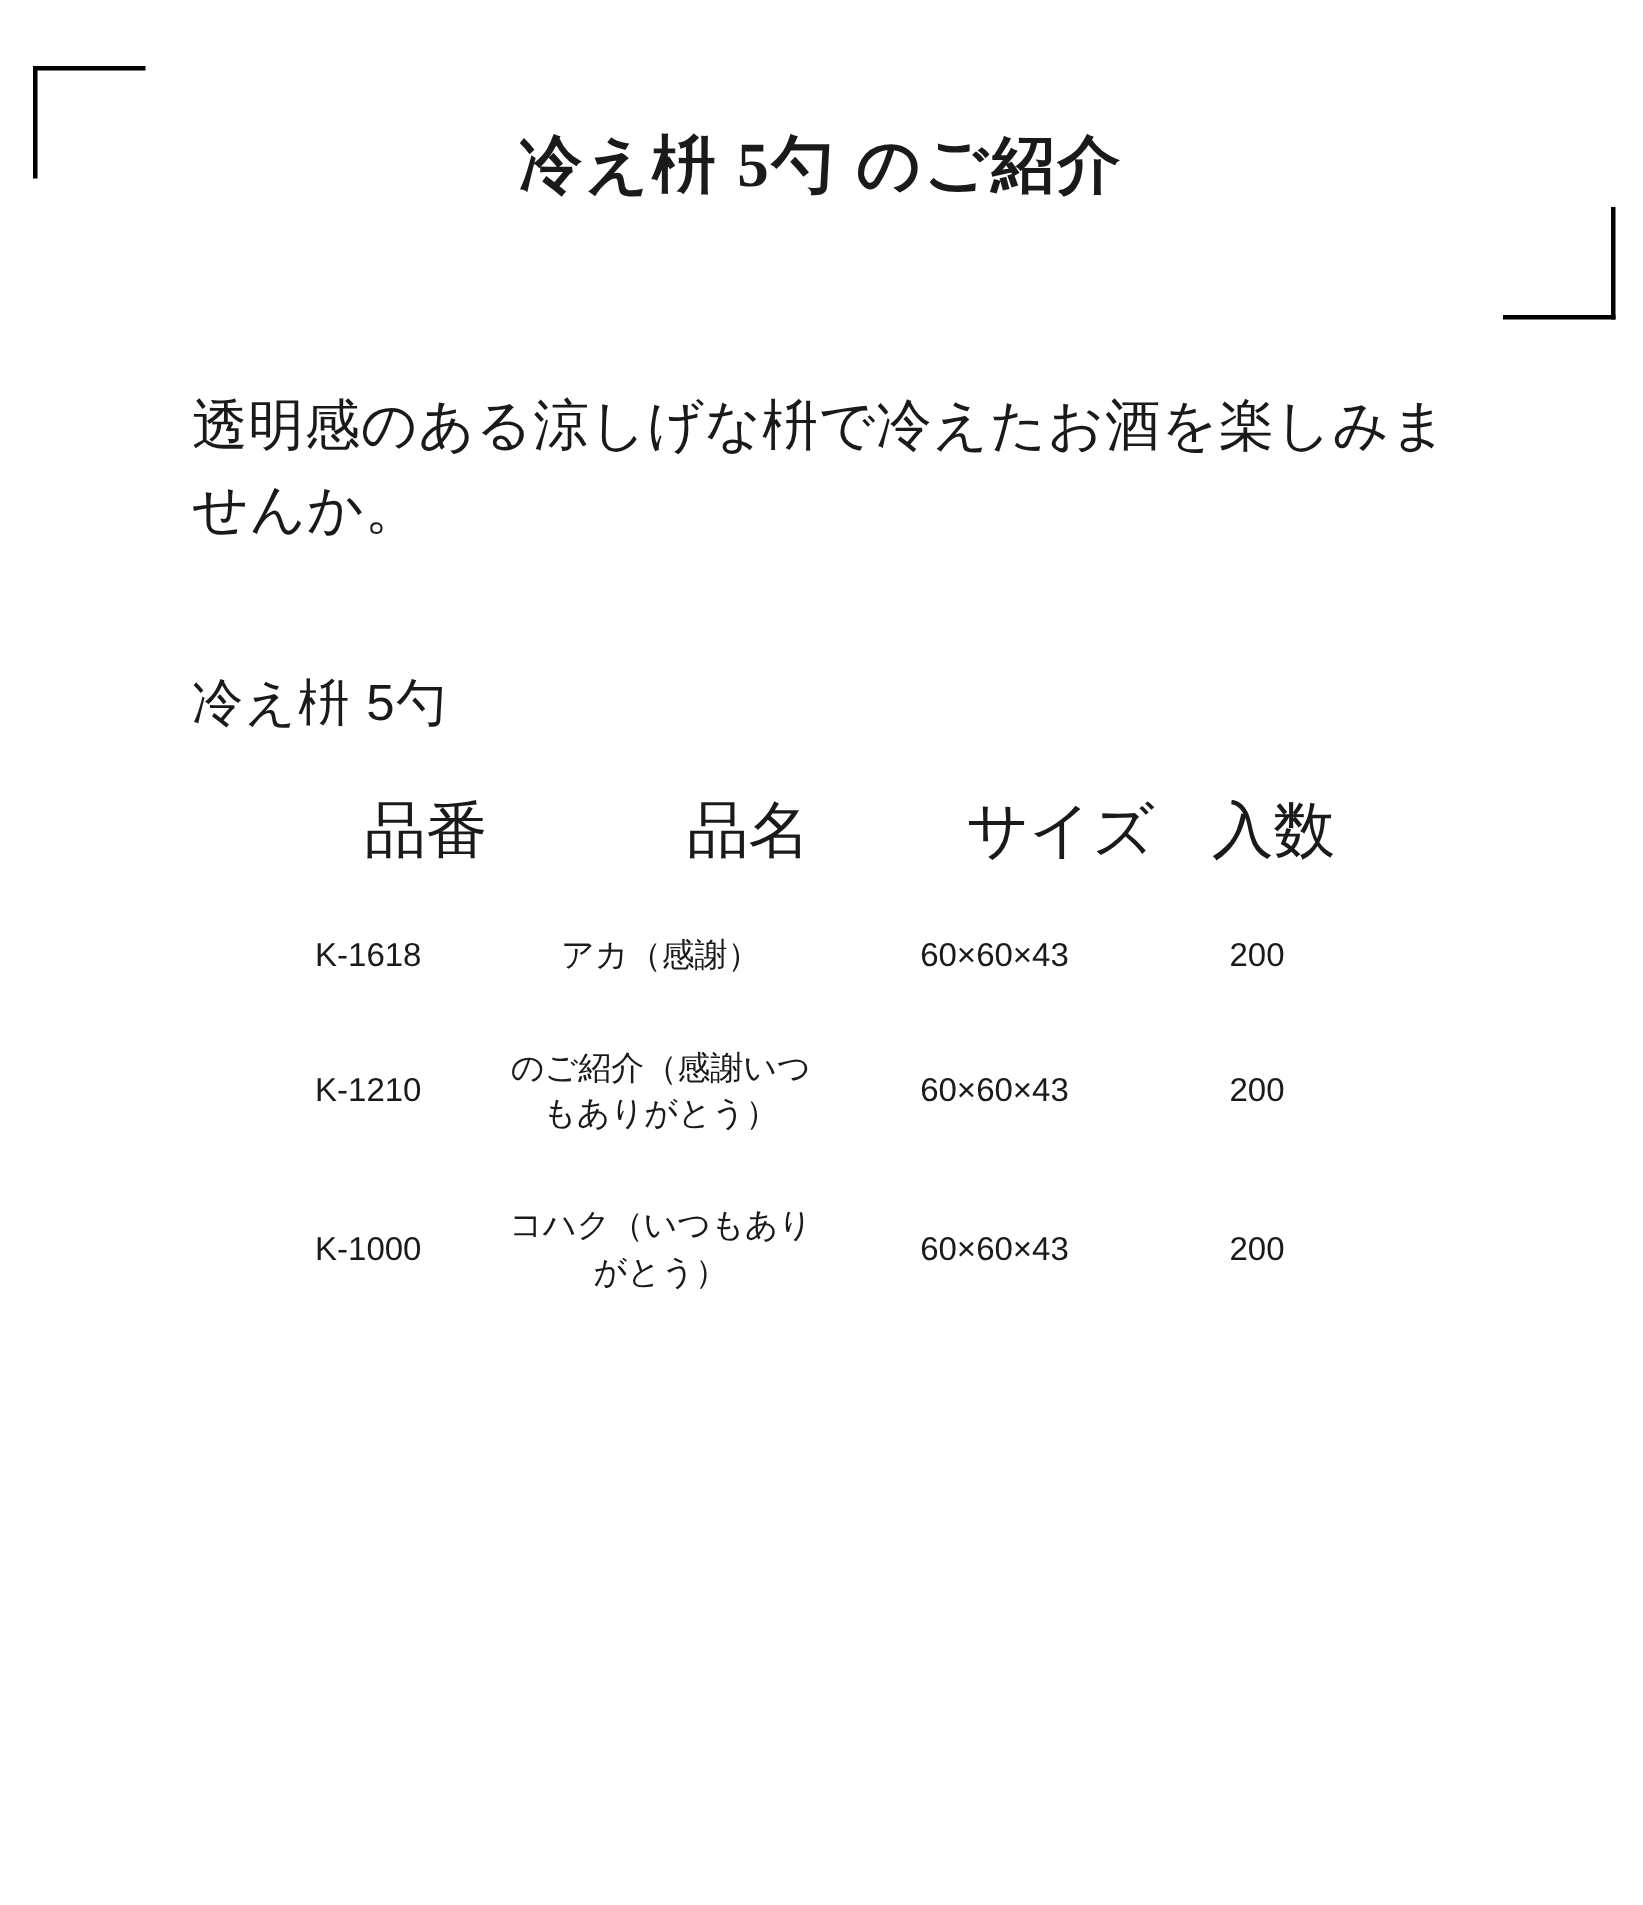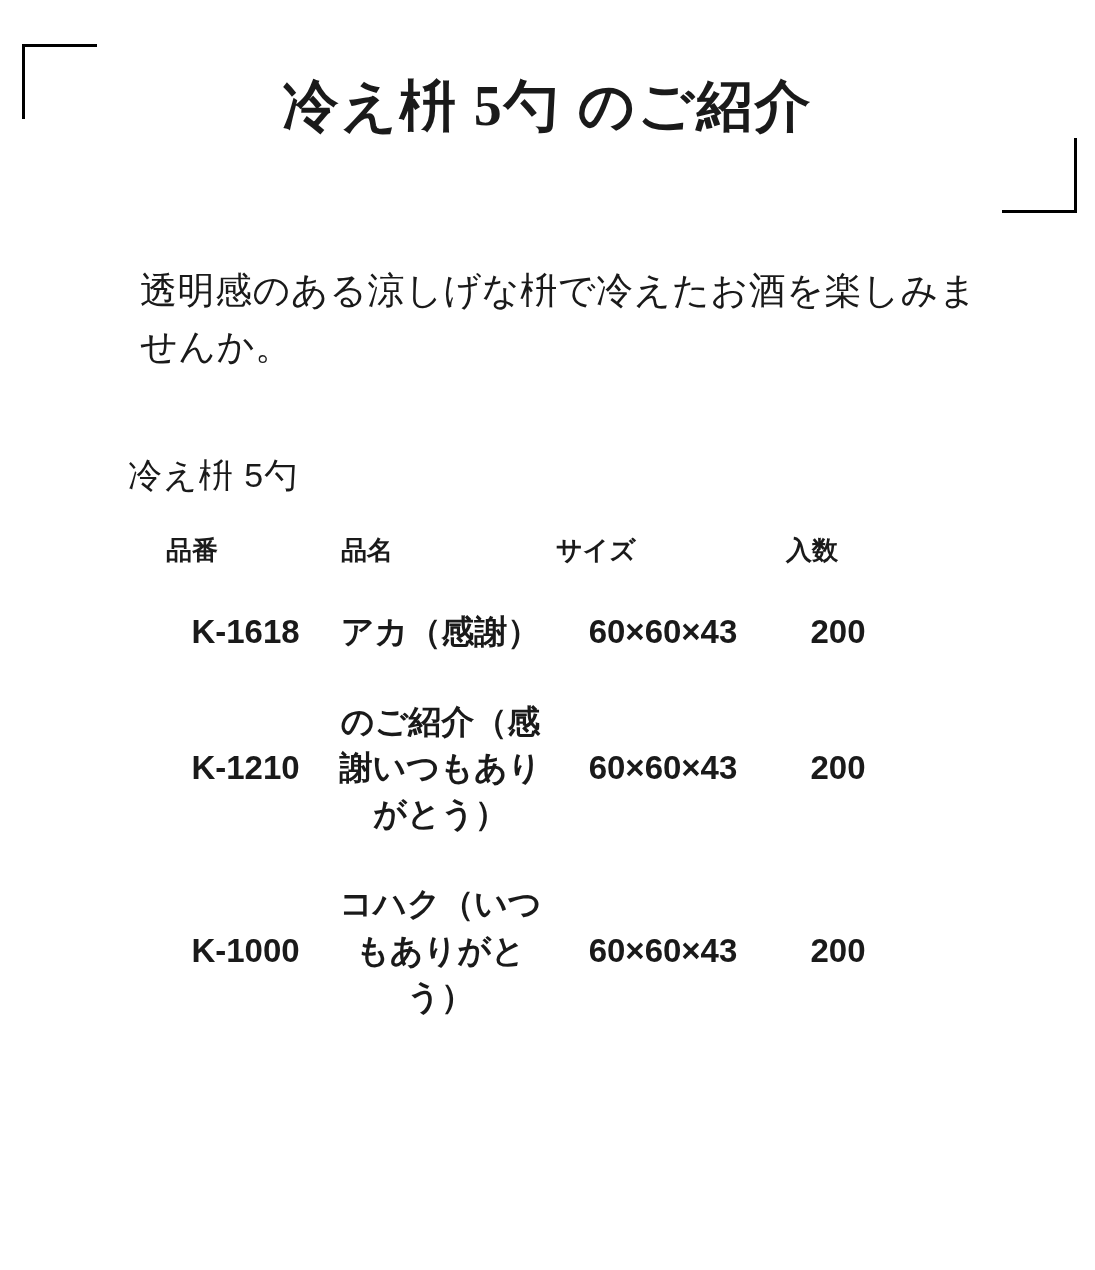--- a/index.html
+++ b/index.html
@@ -32,71 +32,70 @@
   .corner-tr {
     top: 138px;
     right: 18px;
     border-width: 0 3px 3px 0;
   }
 
   .page-title {
     text-align: center;
     font-family: "Liberation Serif", "DejaVu Serif", serif;
     font-weight: bold;
-    font-size: 56px;
+    font-size: 42px;
     letter-spacing: 2px;
-    margin: 1px;
+    margin: 14px;
     padding-top: 68px;
   }
 
   .content {
     padding: 0 0 0 128px;
     margin-top: 118px;
     width: 900px;
     box-sizing: border-box;
   }
 
   .lead {
     font-size: 37px;
     line-height: 1.52;
-    margin: 12px;
+    margin: 0;
     width: 870px;
     letter-spacing: 0.5px;
   }
 
   .section-label {
     font-size: 34px;
     margin: 78px 0 0 0;
     letter-spacing: 1px;
   }
 
   table.spec {
     border-collapse: collapse;
     margin-top: 28px;
     margin-left: 30px;
     table-layout: fixed;
     width: 740px;
   }
   table.spec th {
-    font-weight: bold;
-    font-size: 26px;
-    text-align: left;
+    font-weight: normal;
+    font-size: 41px;
+    text-align: right;
     vertical-align: middle;
     padding: 6px 8px 18px 8px;
     line-height: 1.35;
   }
   table.spec td {
-    font-size: 33px;
+    font-size: 22px;
     text-align: center;
     vertical-align: middle;
     padding: 22px 6px;
     line-height: 1.4;
     white-space: normal;
     word-break: break-all;
-    font-weight: bold;
   }
   table.spec col.c-code { width: 175px; }
   table.spec col.c-name { width: 215px; }
   table.spec col.c-size { width: 230px; }
   table.spec col.c-qty  { width: 120px; }
 
   td.code { white-space: nowrap; }
   td.size { white-space: nowrap; }
   td.qty  { white-space: nowrap; }
 </style>

